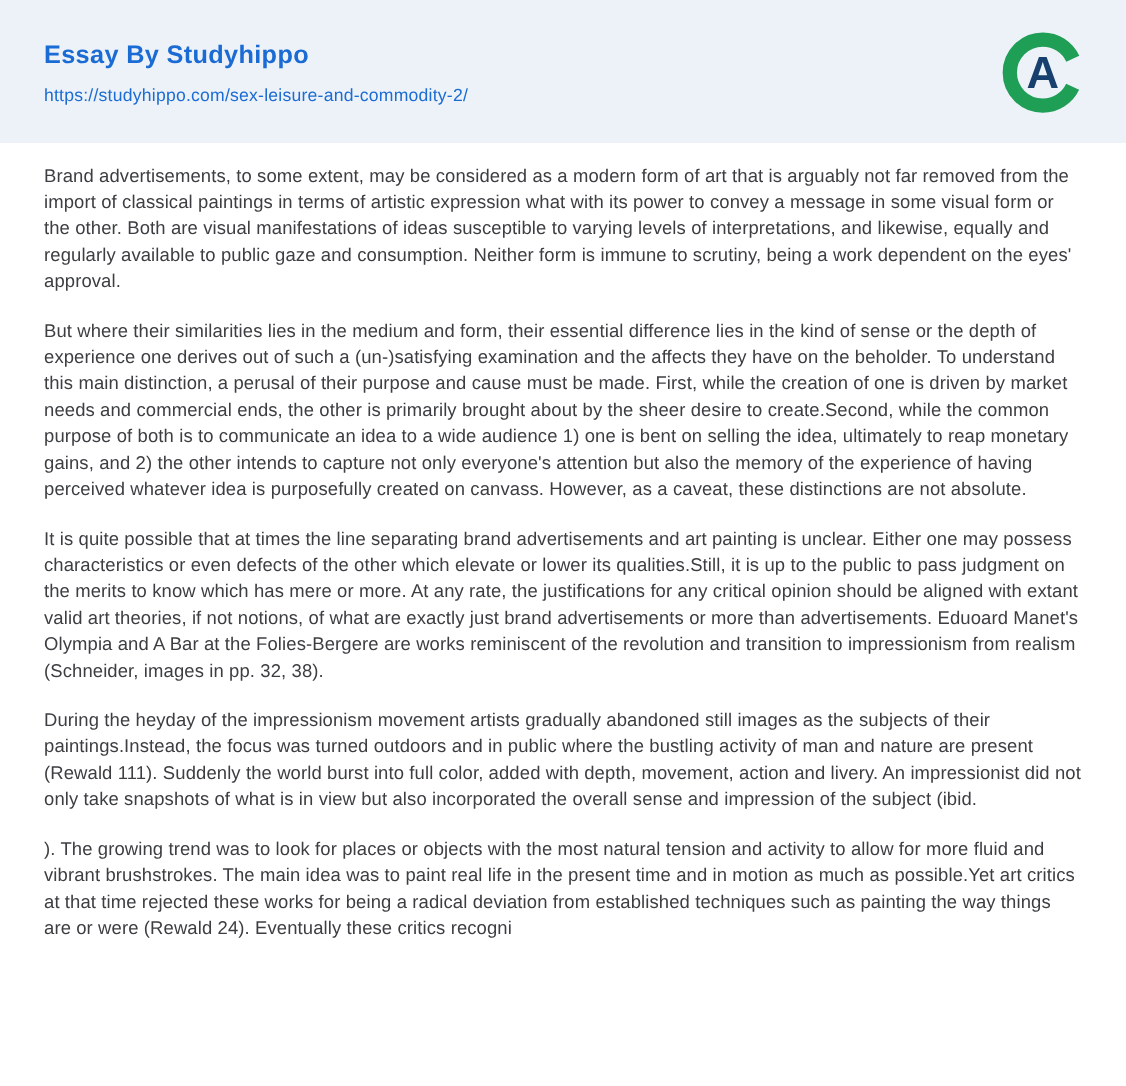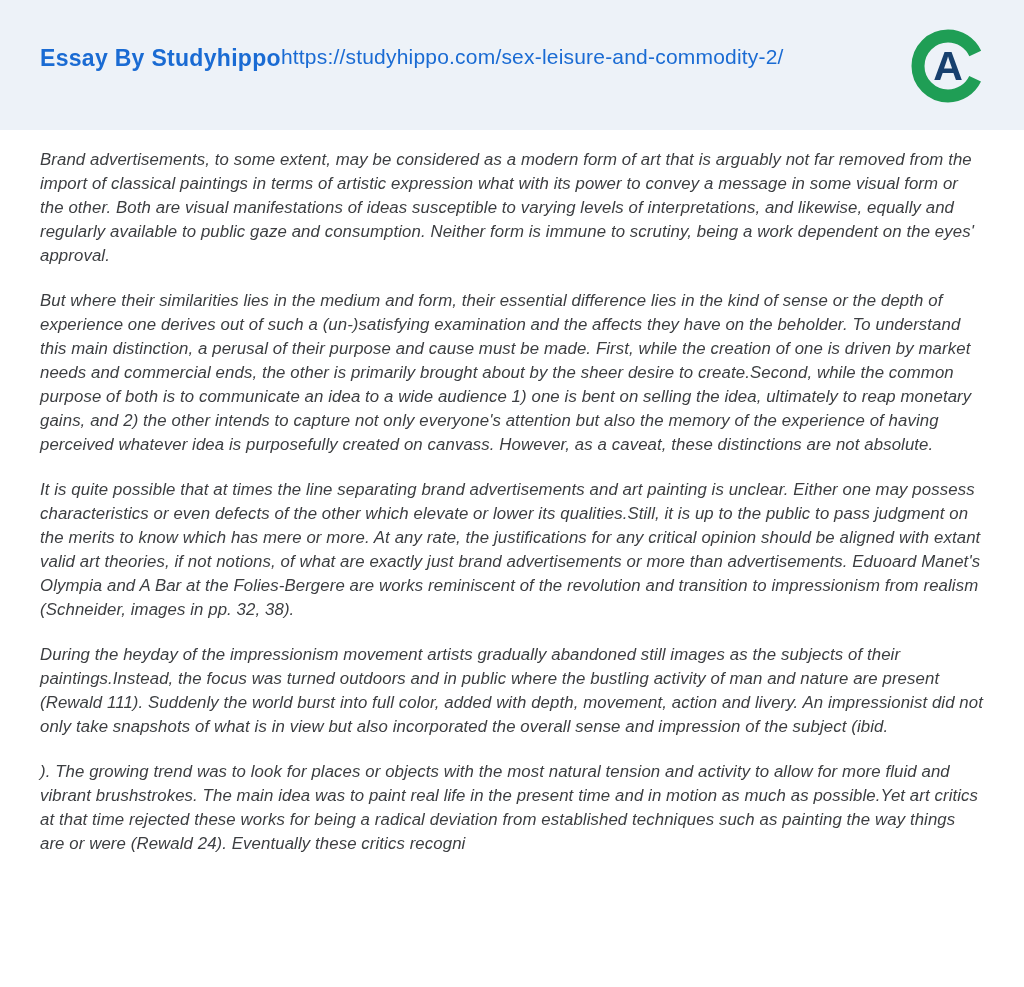--- a/index.html
+++ b/index.html
@@ -18,31 +18,31 @@
   
   .page-header {
     background: #edf2f8;
     padding: 26px 38px 24px 40px;
     display: flex;
     justify-content: space-between;
     align-items: center;
     box-sizing: border-box;
     min-height: 130px;
   }
-  .header-text { display: flex; flex-direction: row; }
+  .header-text { display: flex; flex-direction: column; }
   .site-title {
     color: #1a6bd3;
     font-size: 23px;
     font-weight: bold;
     letter-spacing: 0.3px;
     margin: 0 0 16px 0;
   }
   .site-url {
     color: #1a6bd3;
-    font-size: 21px;
+    font-size: 16px;
     text-decoration: none;
     letter-spacing: 0.2px;
   }
   .logo-wrap {
     width: 76px;
     height: 76px;
     flex: 0 0 auto;
     position: relative;
   }
   .logo-wrap svg { display: block; }
@@ -63,21 +63,20 @@
     color: #17181a;
     letter-spacing: -0.2px;
     margin: 8px 0 16px 0;
   }
   .essay-paragraph {
     font-size: 16.8px;
     line-height: 1.43;
     color: #3c3e41;
     margin: 0 0 21px 0;
     letter-spacing: 0.1px;
-    font-style: italic;
   }
 </style>
 </head>
 <body>
 
 <header class="page-header">
   <div class="header-text">
     <h2 class="site-title">Essay By Studyhippo</h2>
     <a class="site-url" href="#">https://studyhippo.com/sex-leisure-and-commodity-2/</a>
   </div>

